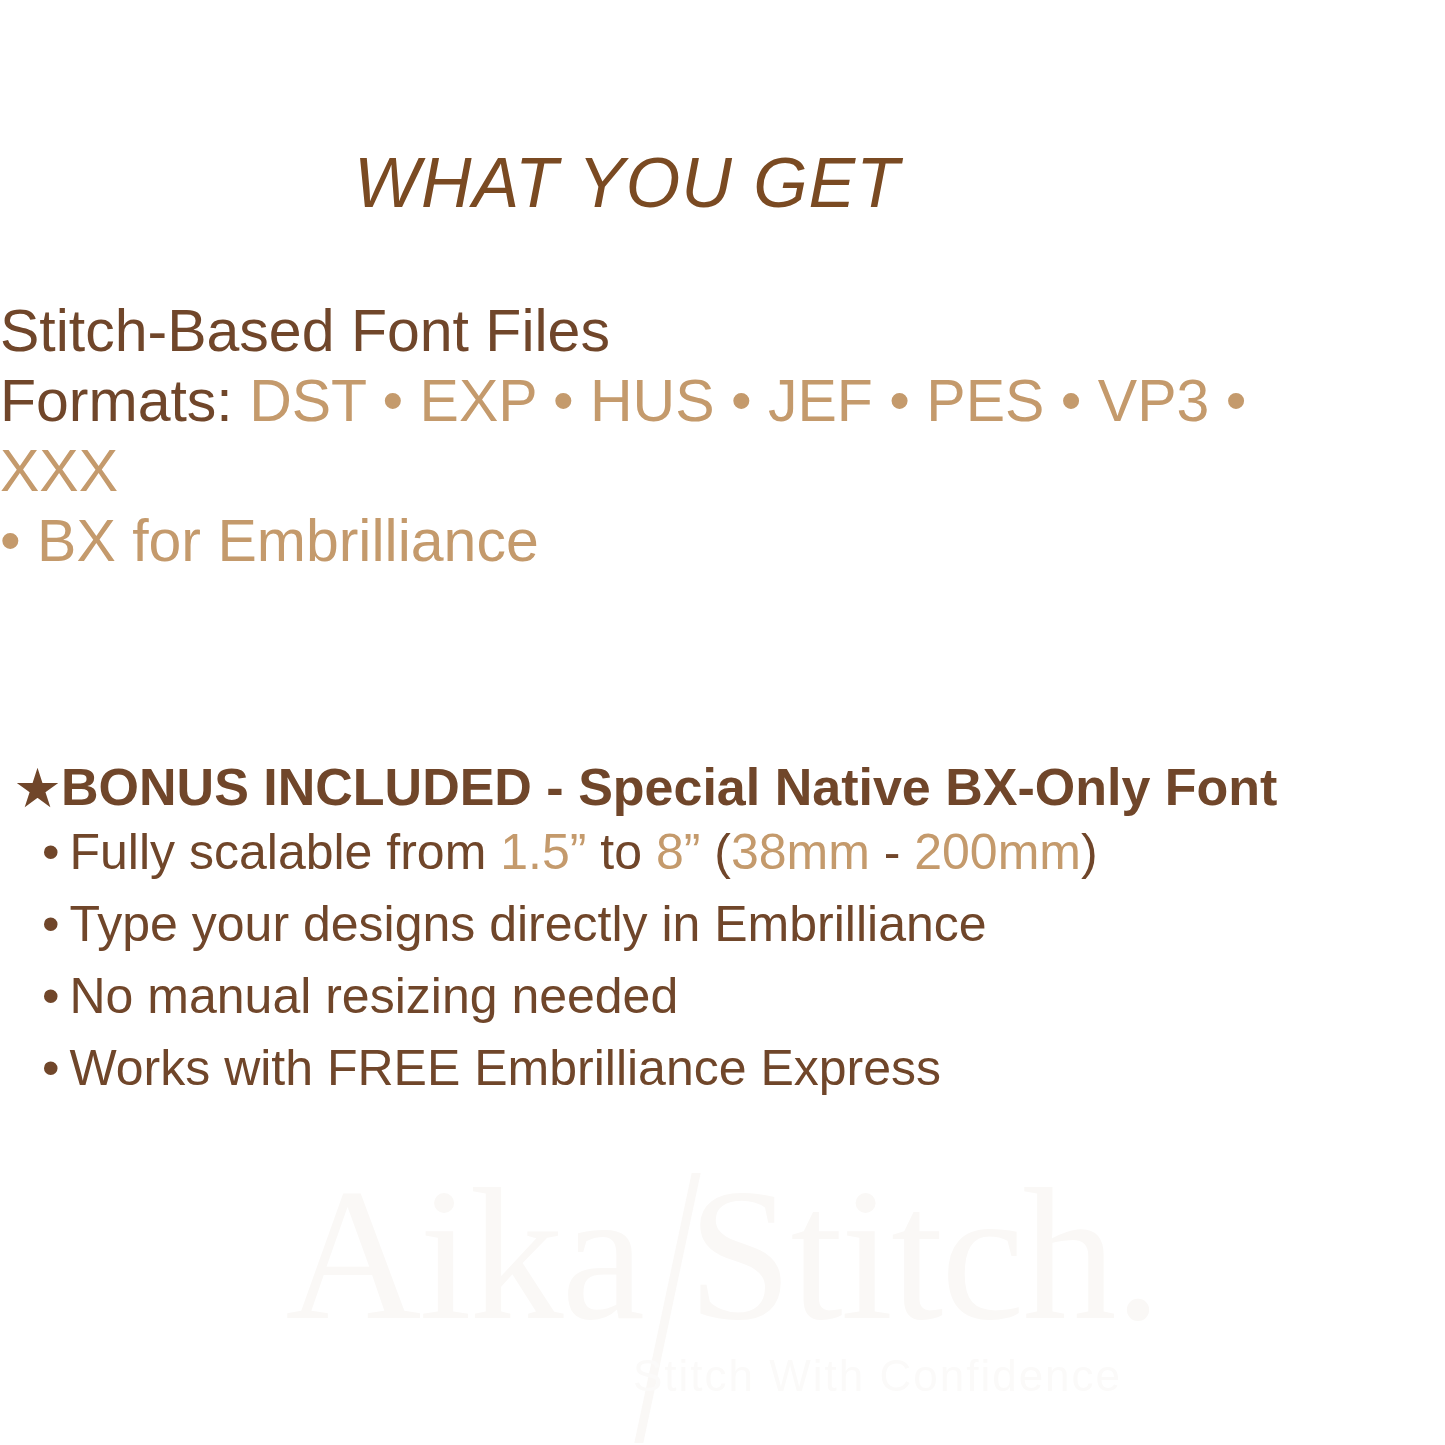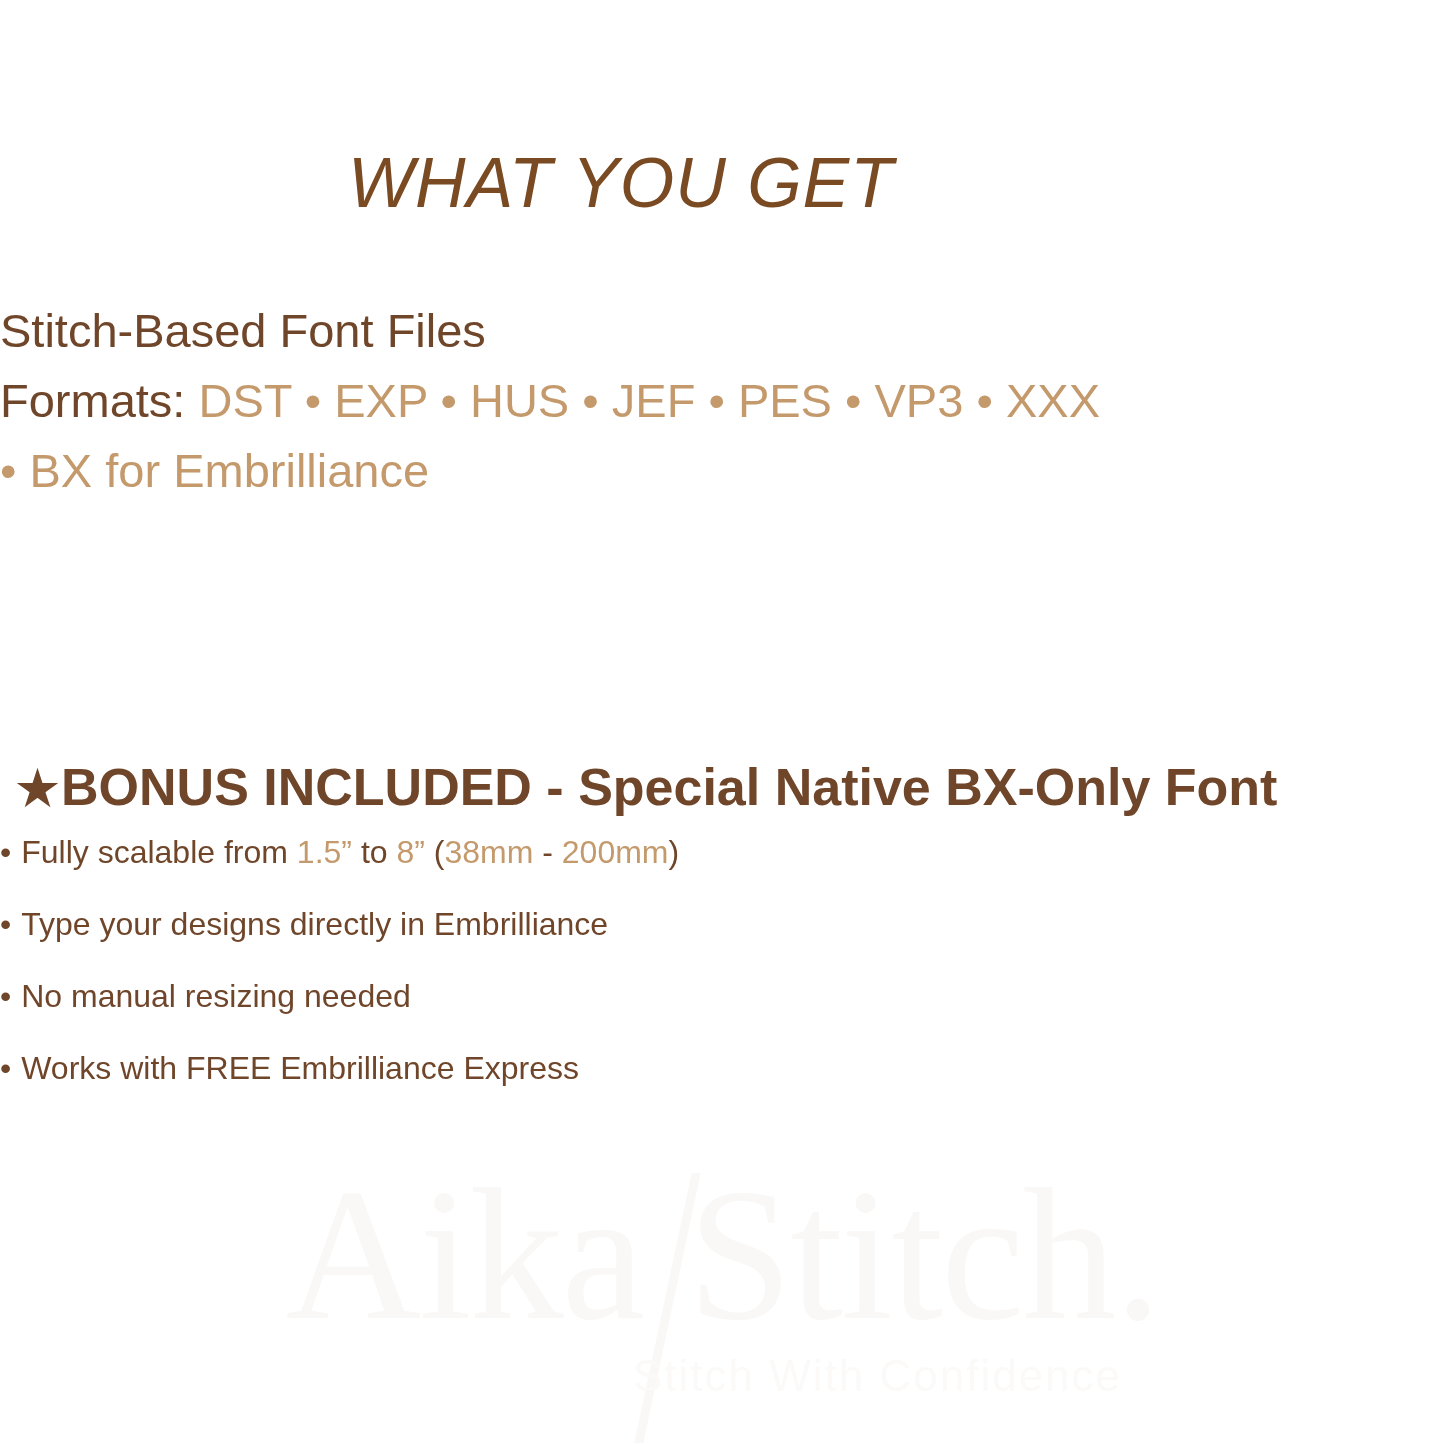--- a/index.html
+++ b/index.html
@@ -17,41 +17,41 @@
   }
 
   
   .c-dark { color: #70462A; }
   .c-tan  { color: #C49A6C; }
 
   
   .page-title {
     position: absolute;
     top: 96px;
-    left: 2px;
+    left: 8px;
     width: 1238px;
     text-align: center;
     font-style: italic;
     font-weight: 400;
     font-size: 70px;
     letter-spacing: 1px;
     color: #7A4A22;
     font-family: "Liberation Sans", sans-serif;
     white-space: nowrap;
   }
 
   
   .spec-block {
     position: absolute;
     top: 296px;
     left: 0;
     width: 1300px;
   }
   .spec-line {
-    font-size: 47px;
+    font-size: 59px;
     line-height: 70px;
     color: #70462A;
     white-space: nowrap;
   }
   .spec-line.wrap-line {
     white-space: normal;
   }
 
   
   .bonus-heading {
@@ -75,25 +75,26 @@
   .bonus-list {
     position: absolute;
     top: 816px;
     left: 0;
     width: 1300px;
     list-style: none;
     margin: 0;
     padding: 0;
   }
   .bonus-item {
-    font-size: 32px;
+    font-size: 50px;
     line-height: 72px;
     color: #70462A;
     white-space: nowrap;
     margin-bottom: 0;
+    margin-left: 42px;
   }
   .bullet-dot {
     color: #70462A;
     margin-right: 10px;
   }
 
   
   .watermark {
     position: absolute;
     left: 0;

